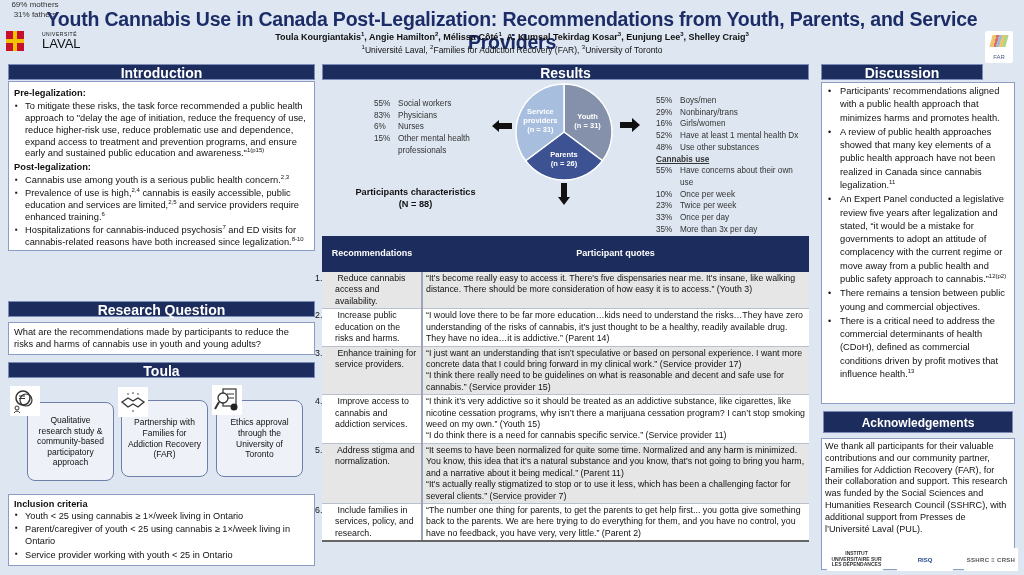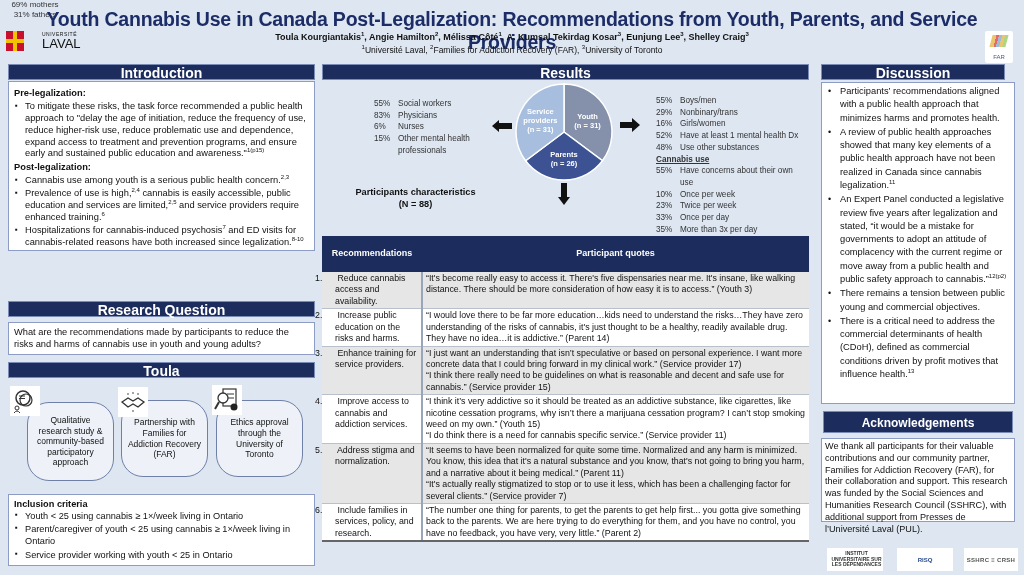--- a/index.html
+++ b/index.html
@@ -27,21 +27,21 @@
   .intro-box { position: absolute; left: 8px; top: 81px; width: 307px; height: 170px; padding: 4px 5px; font-size: 9.3px; line-height: 1.28; }
   .intro-box h4 { font-size: 9.3px; font-weight: bold; margin: 2px 0 1px 0; }
   ul { list-style: none; }
   ul li { position: relative; padding-left: 11px; margin-bottom: 1px; }
   ul li::before { content: "\25AA"; position: absolute; left: 1px; top: 0; font-size: 8px; }
   ul.dots li::before { content: "\2022"; font-size: 9px; }
   .rq-hdr { position: absolute; left: 8px; top: 301px; width: 307px; }
   .rq-hdr.rq { top: 301px; }
   .rq-box { position: absolute; left: 8px; top: 322px; width: 307px; height: 33px; padding: 3px 5px; font-size: 9.3px; line-height: 1.3; }
   .method-hdr { position: absolute; left: 8px; top: 362px; width: 307px; }
-  .method-card { position: absolute; top: 400px; width: 87px; height: 78px; background: #eef2f8; border: 1px solid #6f80a8; border-radius: 22px; font-size: 8.5px; text-align: center; display: flex; align-items: center; justify-content: center; padding: 3px 5px; line-height: 1.25; }
+  .method-card { position: absolute; top: 400px; width: 87px; height: 78px; background: #eef2f8; border: 1px solid #6f80a8; border-radius: 8px; font-size: 8.5px; text-align: center; display: flex; align-items: center; justify-content: center; padding: 3px 5px; line-height: 1.25; }
   .m1 { left: 27px; top: 402px; height: 79px; }
   .m2 { left: 121px; top: 400px; height: 77px; }
   .m3 { left: 216px; top: 400px; height: 77px; }
   .m-icon { position: absolute; width: 30px; height: 30px; background: #fff; display: flex; align-items: center; justify-content: center; }
   .incl-box { position: absolute; left: 8px; top: 494px; width: 307px; height: 72px; padding: 3px 5px; font-size: 9.2px; line-height: 1.32; }
   .incl-box h4 { font-size: 9.2px; font-weight: bold; }
 
   
   .res-hdr { position: absolute; left: 322px; top: 64px; width: 487px; }
   .stat-list { position: absolute; font-size: 8.2px; color: #333; line-height: 1.43; }
@@ -61,25 +61,25 @@
   .tbl th { background: #1c2c5c; color: #fff; font-weight: bold; height: 36px; font-size: 9px; }
   .tbl td { vertical-align: top; padding: 1px 3px; border-bottom: 1px solid #b8c0cc; }
   .tbl td.rec { width: 100px; border-right: 2px solid #9aa5b8; }
   .tbl td.rec .num { display: inline-block; width: 10px; }
   .tbl td.rec .rt { display: block; padding-left: 10px; text-indent: -10px; }
   .tbl tr.odd td { background: #e6e6e6; }
   .tbl tr.even td { background: #fff; }
   .tbl tr:last-child td { border-bottom: 2px solid #666; }
 
   
-  .disc-hdr { position: absolute; left: 821px; top: 64px; width: 184px; }
+  .disc-hdr { position: absolute; left: 821px; top: 64px; width: 162px; }
   .disc-box { position: absolute; left: 821px; top: 82px; width: 194px; height: 322px; padding: 2px 5px; font-size: 9.3px; line-height: 1.43; }
   .disc-box ul li { padding-left: 13px; }
   .ack-hdr { position: absolute; left: 823px; top: 411px; width: 190px; height: 22px; line-height: 22px; font-size: 12px; }
-  .ack-box { position: absolute; left: 821px; top: 438px; width: 194px; height: 84px; padding: 2px 3px; font-size: 9.1px; line-height: 1.3; }
+  .ack-box { position: absolute; left: 821px; top: 438px; width: 194px; height: 132px; padding: 2px 3px; font-size: 9.1px; line-height: 1.3; }
   .sponsor { position: absolute; top: 548px; height: 23px; background: #fff; font-size: 5px; display: flex; align-items: center; justify-content: center; color: #333; font-weight: bold; text-align: center; }
   .sp1 { left: 827px; width: 56px; line-height: 1.1; justify-content: flex-start; padding-left: 3px; }
   .sp2 { left: 897px; width: 56px; color: #2a4b8c; font-size: 6px; }
   .sp3 { left: 964px; width: 54px; font-size: 6px; letter-spacing: .3px; color: #555; }
 </style>
 <style>ul.dots li.sq::before{content:"\25AA";font-size:8px;}</style></head>
 <body>
 
 <div class="title">Youth Cannabis Use in Canada Post-Legalization: Recommendations from Youth, Parents, and Service Providers</div>
 <div class="authors" id="authors"><span>Toula Kourgiantakis</span><sup>1</sup>, <span>Angie Hamilton</span><sup>2</sup>, <span>Mélissa Côté</span><sup>1</sup>, <span>A. Kumsal Tekirdag Kosar</span><sup>3</sup>, <span>Eunjung Lee</span><sup>3</sup>, <span>Shelley Craig</span><sup>3</sup></div>

